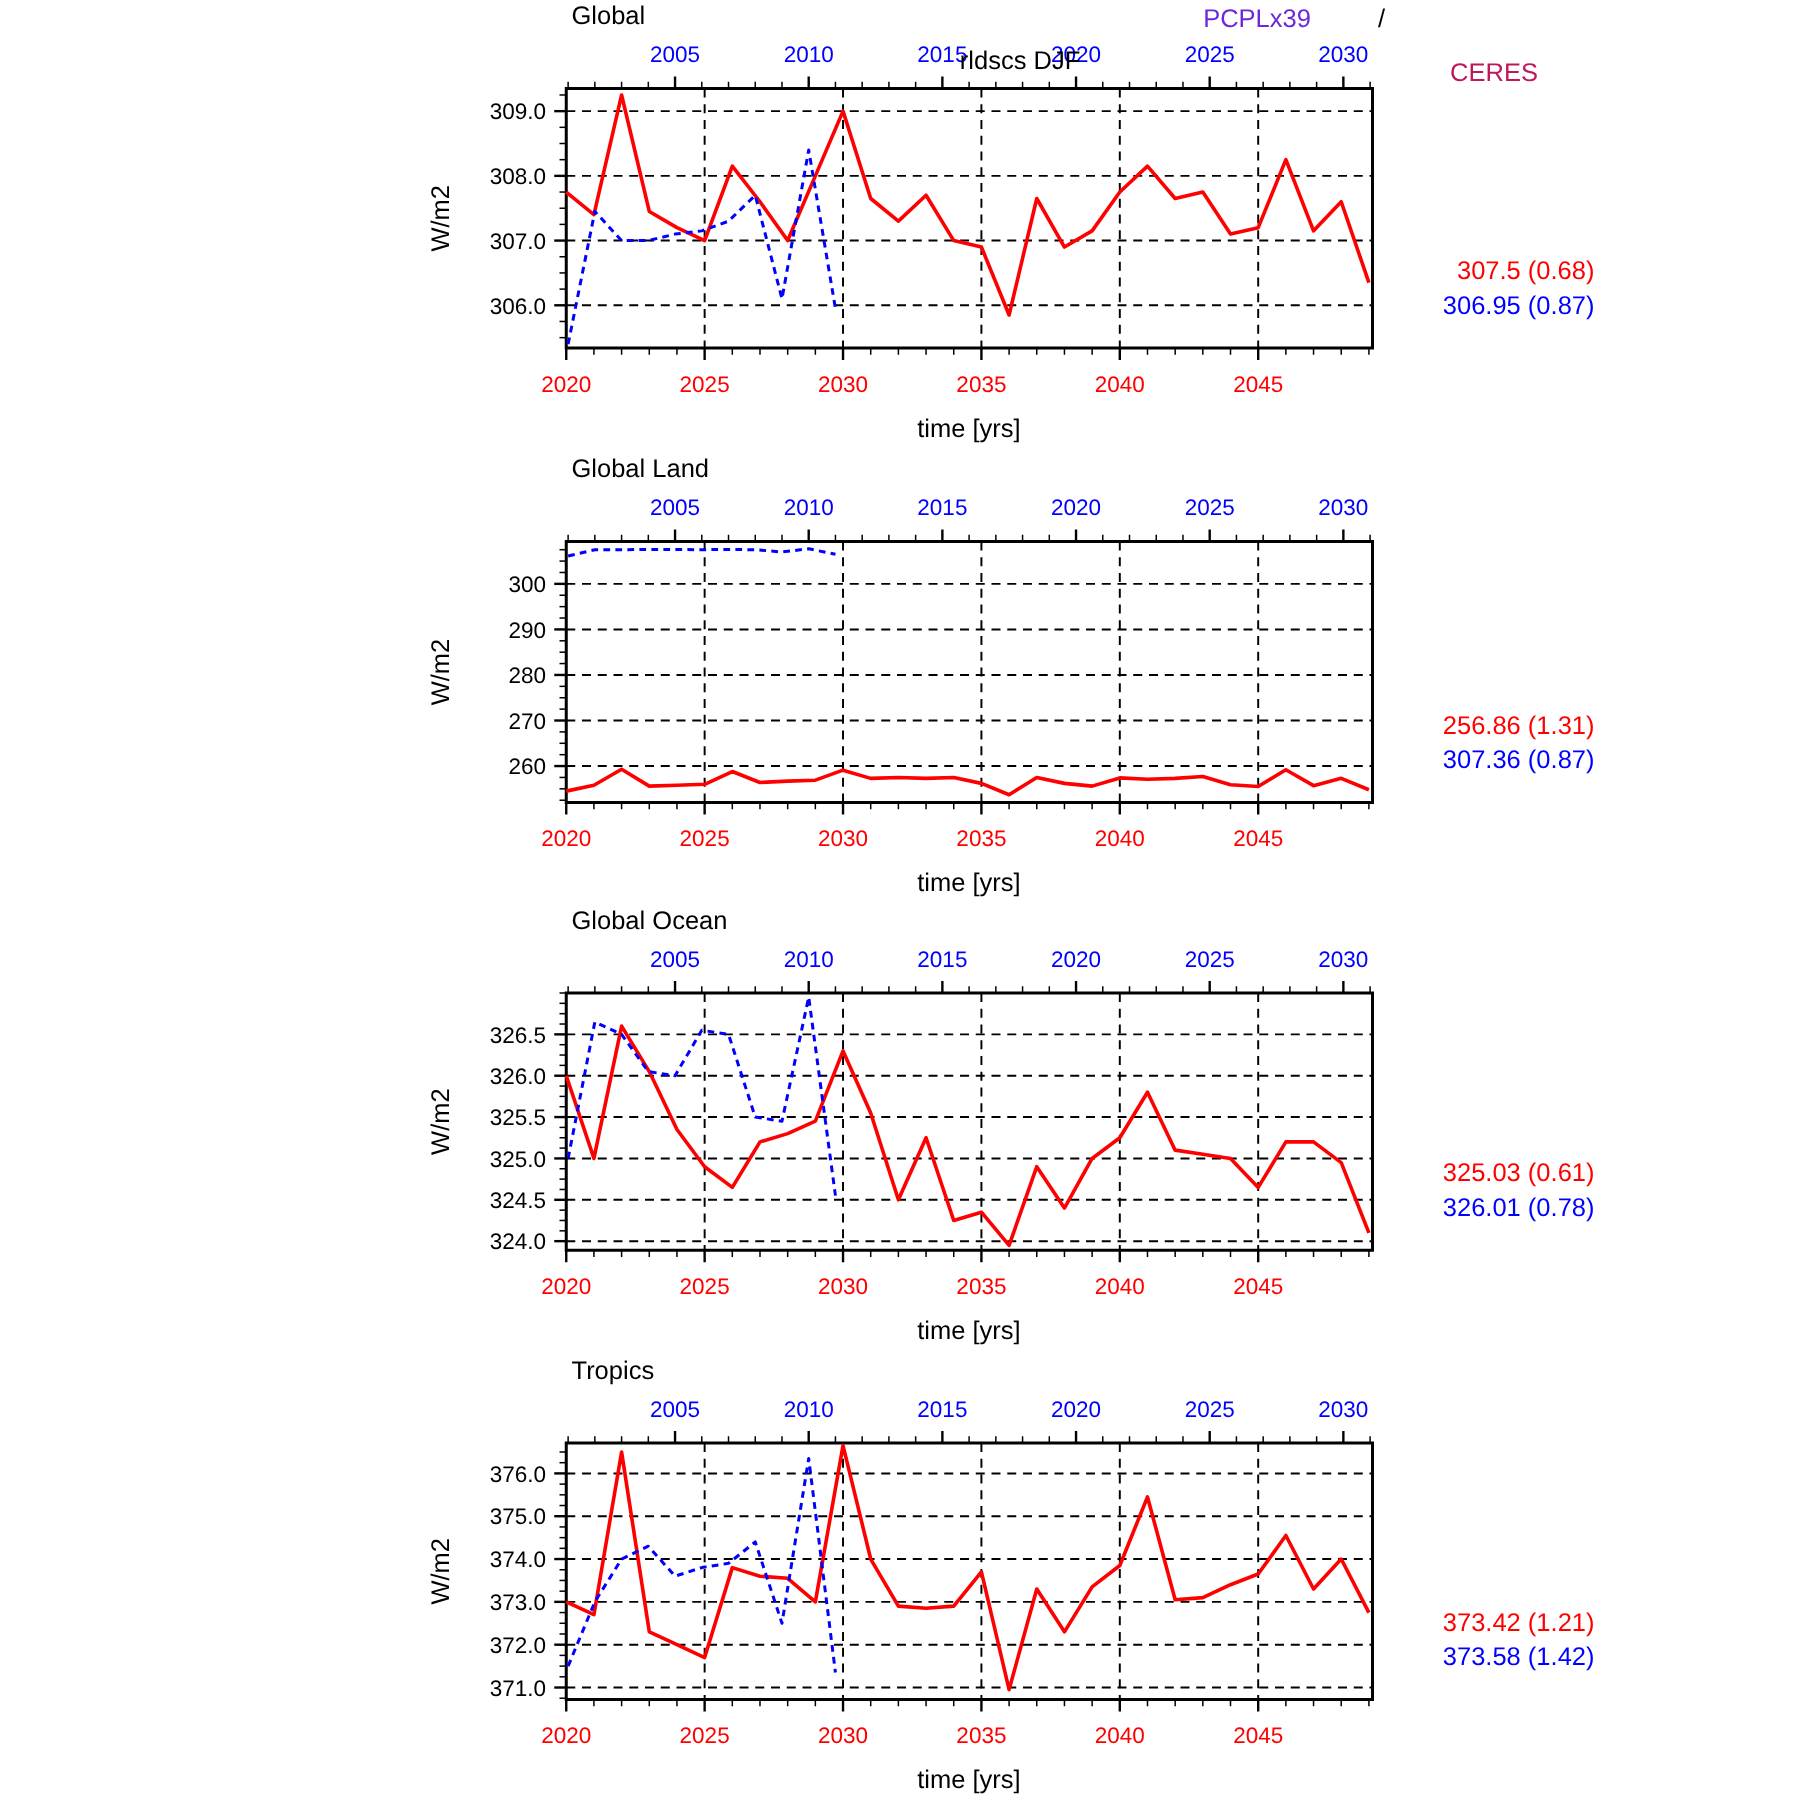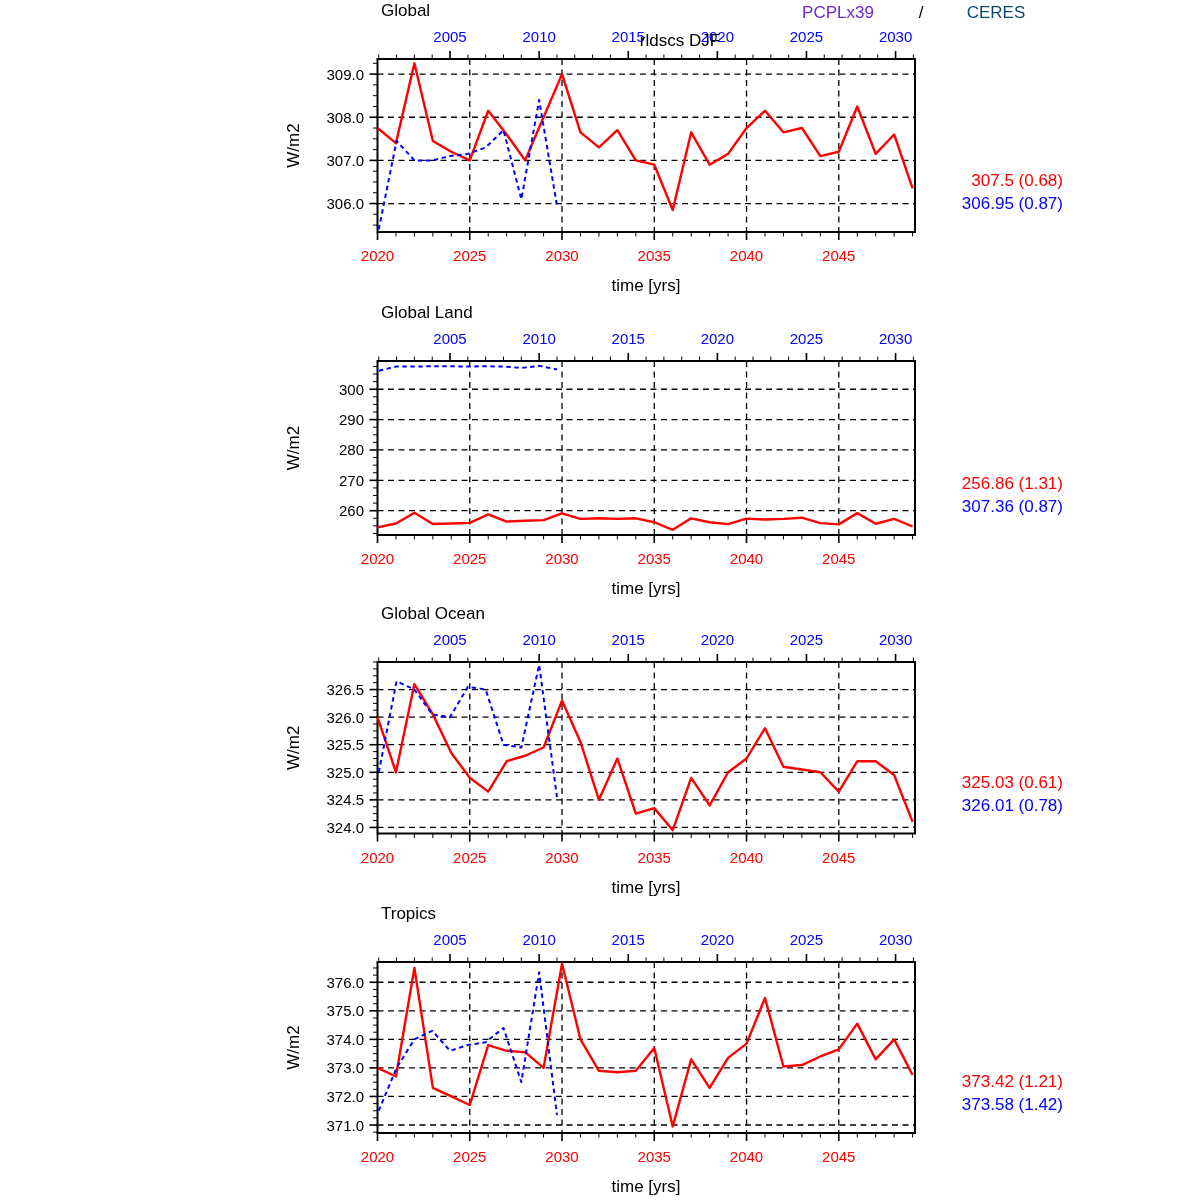--- a/index.html
+++ b/index.html
@@ -3,21 +3,21 @@
 <meta charset="utf-8">
 <style>
   html,body{margin:0;padding:0;background:#ffffff;}
   body{width:1200px;height:1200px;position:relative;font-family:"Liberation Sans",sans-serif;}
   #figure{position:absolute;left:0;top:0;width:1200px;height:1200px;}
   #chart-svg{position:absolute;left:0;top:0;}
   svg text{font-family:"Liberation Sans",sans-serif;}
   .hdr-item{position:absolute;top:3px;font-size:17px;white-space:nowrap;transform:translateX(-50%);}
   .hdr-black{color:#000000;}
   .hdr-model{color:#6d28d9;}
-  .hdr-obs{color:#0c4a6e;}
+  .hdr-obs{color:#be185d;margin-top:36px;}
 </style>
 </head>
 <body>
 
 <div id="figure">
   <svg id="chart-svg" width="1200" height="1200">
       <g>
         <line x1="469.75883968417406" y1="59" x2="469.75883968417406" y2="232" stroke="#000000" stroke-width="1.3" stroke-dasharray="6,4.5"></line>
         <line x1="562.0176793683481" y1="59" x2="562.0176793683481" y2="232" stroke="#000000" stroke-width="1.3" stroke-dasharray="6,4.5"></line>
         <line x1="654.2765190525222" y1="59" x2="654.2765190525222" y2="232" stroke="#000000" stroke-width="1.3" stroke-dasharray="6,4.5"></line>

